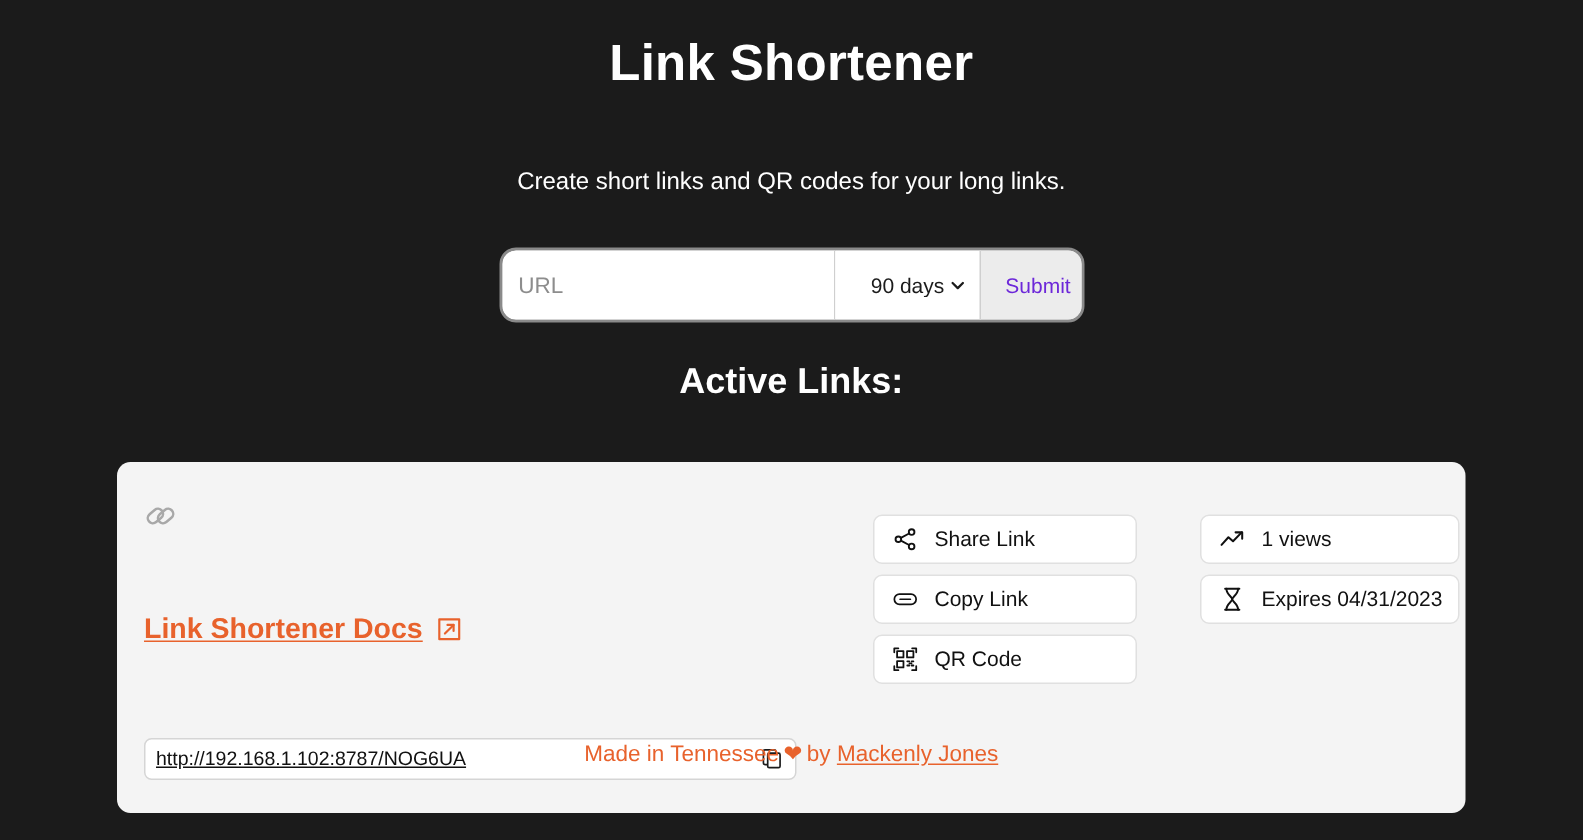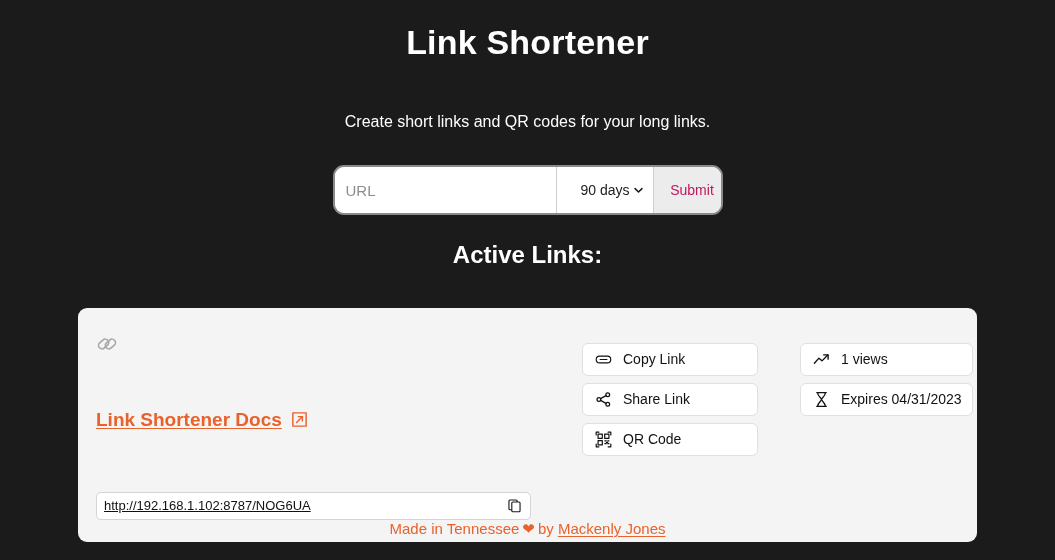--- a/index.html
+++ b/index.html
@@ -102,21 +102,21 @@
     width: 11px;
     height: 11px;
   }
   .submit-btn {
     flex: 0 0 77px;
     width: 77px;
     border: none;
     background: #ececec;
     font-family: "Liberation Sans", sans-serif;
     font-size: 14px;
-    color: #be185d;
+    color: #6d28d9;
     cursor: pointer;
     border-radius: 0 9px 9px 0;
   }
 
   
   .section-heading {
     font-size: 24px;
     font-weight: bold;
     margin-top: 26px;
     text-align: center;
@@ -212,21 +212,21 @@
     text-align: left;
     white-space: nowrap;
   }
   .card-btn .bi { width: 17px; height: 17px; flex: 0 0 17px; display: block; }
 
   
   .footer {
     position: absolute;
     left: 0;
     right: 0;
-    top: 520px;
+    top: 493px;
     text-align: center;
     font-size: 15px;
     color: #e8622c;
   }
   .footer .heart { color: #e8622c; margin: 0 3px; }
   .footer a {
     color: #e8622c;
     text-decoration: underline;
     text-underline-offset: 2px;
   }
@@ -277,36 +277,36 @@
         <svg class="copy-icon" viewBox="0 0 20 20" fill="none" stroke="#1b1b1b" stroke-width="1.5" stroke-linejoin="round">
           <rect x="2.6" y="2.6" width="11" height="13" rx="1.4"></rect>
           <rect x="6.4" y="5.4" width="11" height="13" rx="1.4" fill="#ffffff"></rect>
         </svg>
       </div>
     </div>
 
     <div class="btn-col col-a">
 
       <button class="card-btn">
-        <svg class="bi" viewBox="0 0 22 20" fill="none" stroke="#111" stroke-width="1.5" stroke-linecap="round">
-          <rect x="1.6" y="5.6" width="18.8" height="8.8" rx="4.4"></rect>
-          <path d="M6.6 10 H15.4"></path>
-        </svg>
-        <span>Copy Link</span>
-      </button>
-
-      <button class="card-btn">
         <svg class="bi" viewBox="0 0 20 20" fill="none" stroke="#111" stroke-width="1.5" stroke-linecap="round" stroke-linejoin="round">
           <circle cx="15" cy="4.4" r="2.2"></circle>
           <circle cx="4.6" cy="10" r="2.2"></circle>
           <circle cx="15" cy="15.6" r="2.2"></circle>
           <path d="M6.6 8.9 L13 5.5"></path>
           <path d="M6.6 11.1 L13 14.5"></path>
         </svg>
         <span>Share Link</span>
+      </button>
+
+      <button class="card-btn">
+        <svg class="bi" viewBox="0 0 22 20" fill="none" stroke="#111" stroke-width="1.5" stroke-linecap="round">
+          <rect x="1.6" y="5.6" width="18.8" height="8.8" rx="4.4"></rect>
+          <path d="M6.6 10 H15.4"></path>
+        </svg>
+        <span>Copy Link</span>
       </button>
 
       <button class="card-btn">
         <svg class="bi" viewBox="0 0 20 20" fill="none" stroke="#111" stroke-width="1.4" stroke-linecap="round" stroke-linejoin="round">
           <path d="M1.4 4.6 V1.4 H4.6"></path>
           <path d="M15.4 1.4 H18.6 V4.6"></path>
           <path d="M18.6 15.4 V18.6 H15.4"></path>
           <path d="M4.6 18.6 H1.4 V15.4"></path>
           <rect x="3.6" y="3.6" width="5" height="5"></rect>
           <rect x="11.4" y="3.6" width="5" height="5"></rect>

